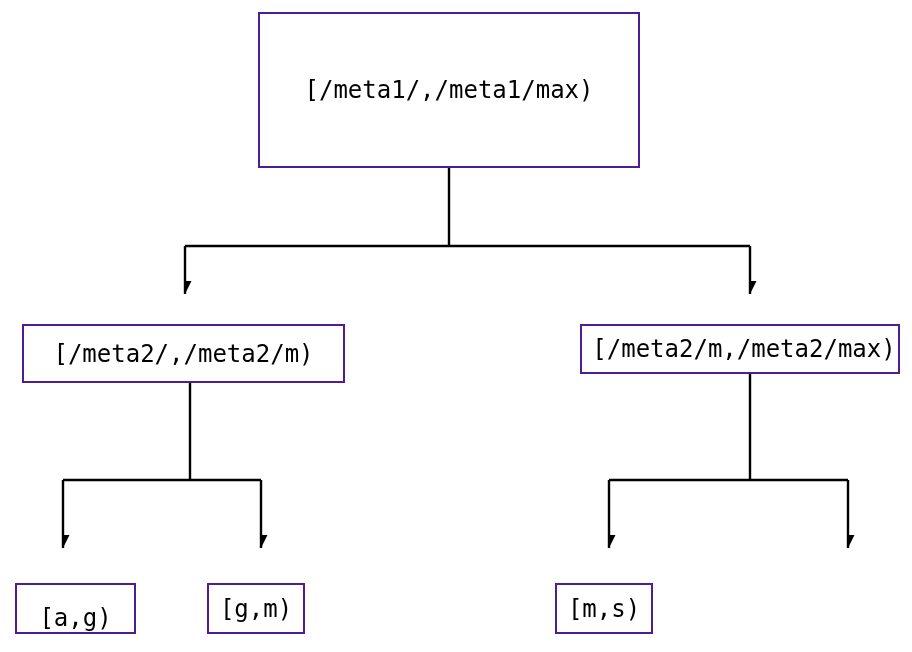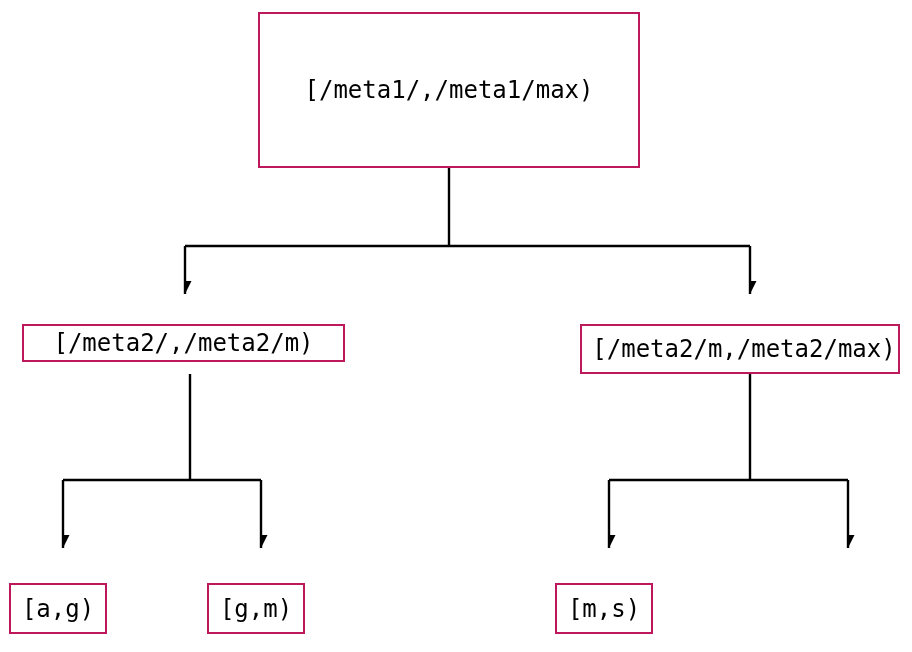--- a/index.html
+++ b/index.html
@@ -20,21 +20,21 @@
   #edge-layer {
     position: absolute;
     left: 0;
     top: 0;
     width: 912px;
     height: 652px;
   }
   .node {
     position: absolute;
     box-sizing: border-box;
-    border: 2px solid #be185d;
+    border: 2px solid #4c1d95;
     background: #ffffff;
     display: flex;
     align-items: center;
     justify-content: center;
     color: #000000;
     white-space: pre;
     letter-spacing: 0;
   }
   .node-label {
     font-family: "DejaVu Sans Mono", "Liberation Mono", monospace;
@@ -47,38 +47,38 @@
     top: 12px;
     width: 382px;
     height: 156px;
   }
   #node-root .node-label { font-size: 24px; }
   
   #node-l2-left {
     left: 22px;
     top: 324px;
     width: 323px;
-    height: 38px;
+    height: 59px;
   }
   #node-l2-right {
     left: 580px;
     top: 324px;
     width: 320px;
     height: 50px;
     padding-left: 8px;
   }
   #node-l2-left .node-label,
   #node-l2-right .node-label { font-size: 24px; }
   
   .leaf {
     top: 583px;
     height: 51px;
   }
   .leaf .node-label { font-size: 24px; }
-  #node-leaf-ag   { left: 9px;   width: 98px; }
+  #node-leaf-ag   { left: 15px;   width: 121px; align-items: flex-end; }
   #node-leaf-gm   { left: 207px; width: 98px; }
   #node-leaf-ms   { left: 555px; width: 98px; }
   #node-leaf-smax { left: 778px; width: 124px; }
 </style>
 </head>
 <body>
 
 <div id="diagram-canvas">
 
   <svg id="edge-layer" viewBox="0 0 912 652" width="912" height="652" xmlns="http://www.w3.org/2000/svg">

